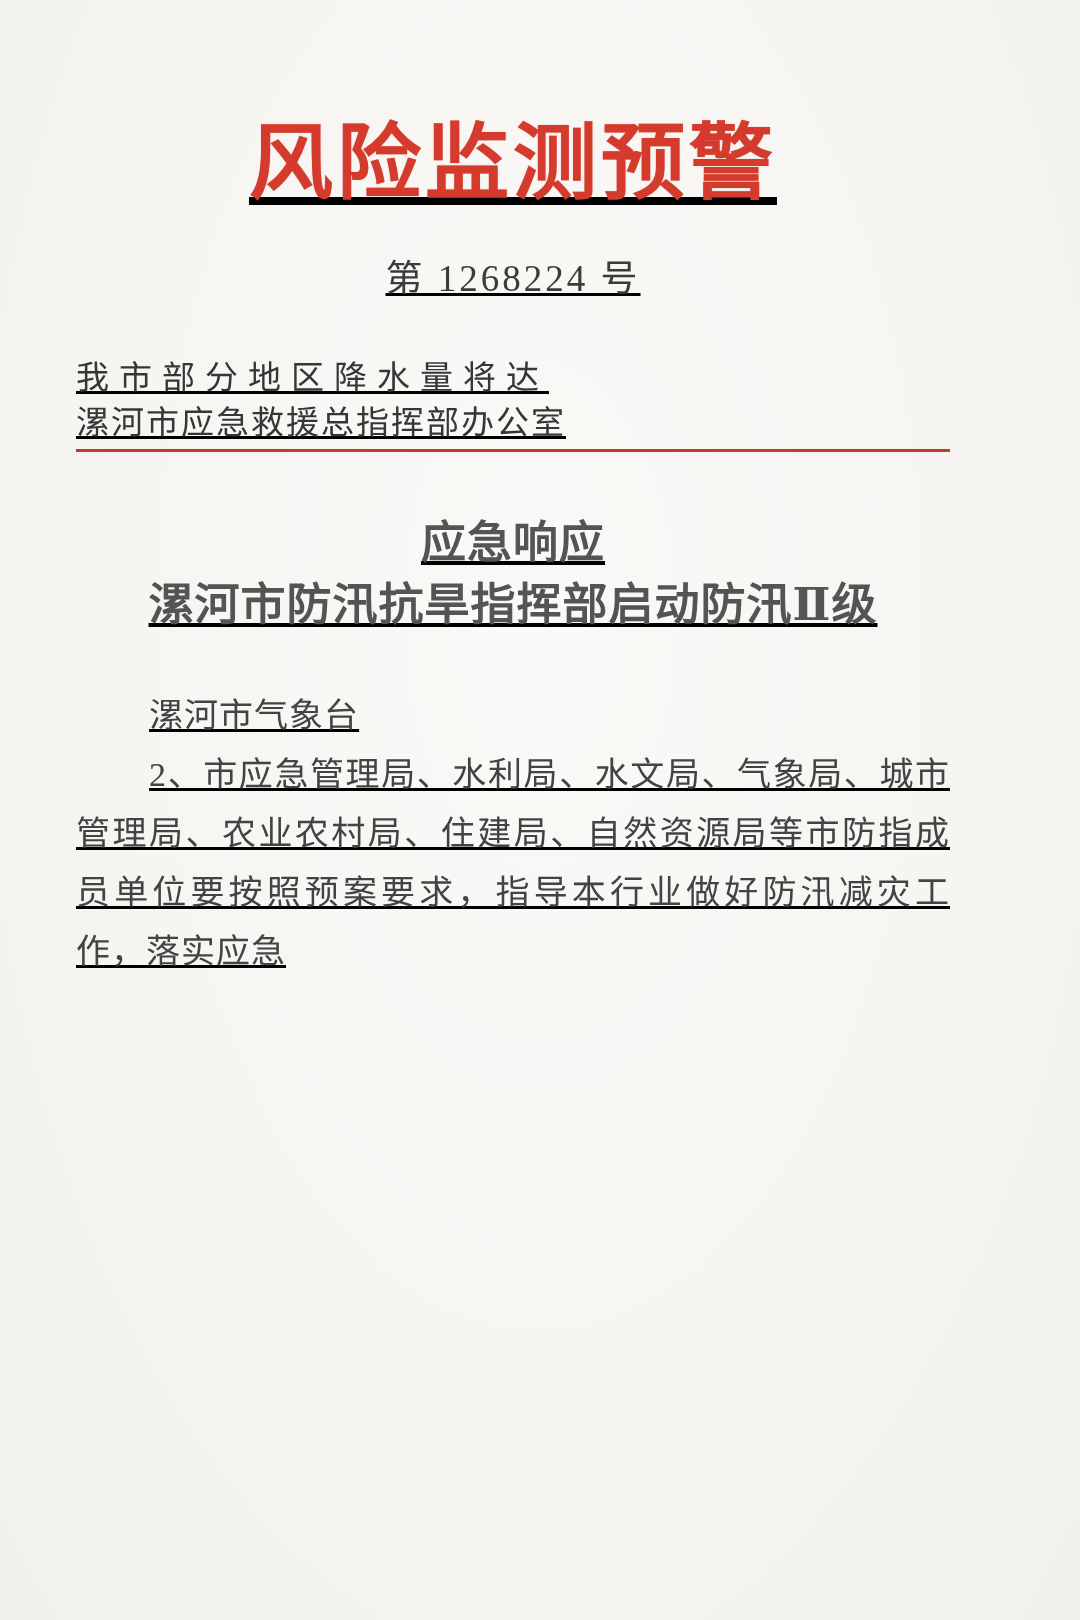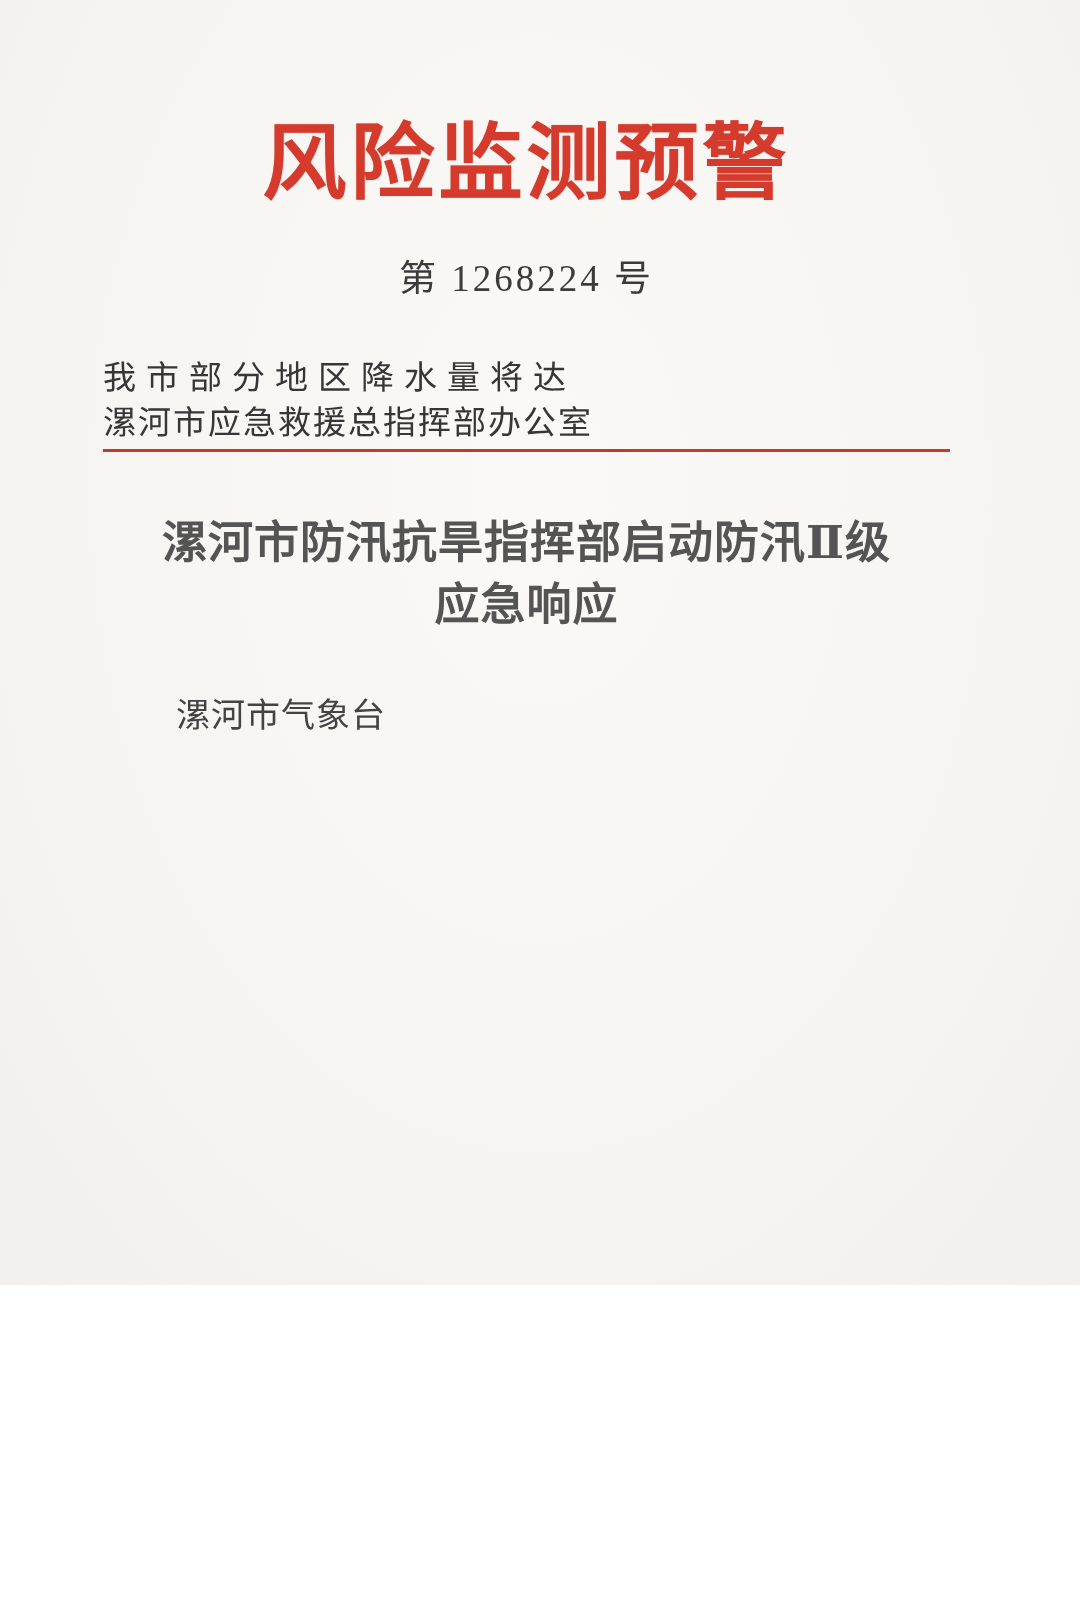--- a/index.html
+++ b/index.html
@@ -8,24 +8,25 @@
   }
   body {
     width: 1080px;
     height: 1620px;
     font-family: "Liberation Serif", "DejaVu Serif", serif;
     overflow: hidden;
   }
   .page {
     position: relative;
     width: 1080px;
-    height: 1285px;
+    height: 1620px;
     box-sizing: border-box;
     background: radial-gradient(ellipse at 50% 38%, #faf9f7 0%, #f6f5f2 55%, #f1f0ed 100%);
-    padding: 118px 130px 0 103px;
+    padding: 118px 130px 0 76px;
+    text-decoration: underline;
   }
   .title {
     margin: 0;
     text-align: center;
     font-size: 84px;
     line-height: 1.1;
     font-weight: bold;
     color: #d43b2c;
     letter-spacing: 4px;
     text-shadow: 0 0 1px rgba(212, 59, 44, 0.55);
@@ -93,21 +94,22 @@
   <div class="doc-number">第 1268224 号</div>
 
   <div class="issuer-block">
     <div class="issuer-line1">我市部分地区降水量将达</div>
     <div class="issuer-line2">
       <span class="office">漯河市应急救援总指挥部办公室</span>
     </div>
   </div>
 
   <div class="heading">
+    <div>应急响应</div>
     <div>漯河市防汛抗旱指挥部启动防汛Ⅱ级</div>
-    <div>应急响应</div>
   </div>
 
   <div class="body-text">
     <p>漯河市气象台</p>
+    <p>2、市应急管理局、水利局、水文局、气象局、城市管理局、农业农村局、住建局、自然资源局等市防指成员单位要按照预案要求，指导本行业做好防汛减灾工作，落实应急</p>
   </div>
 
 </div>
 
 </body></html>

